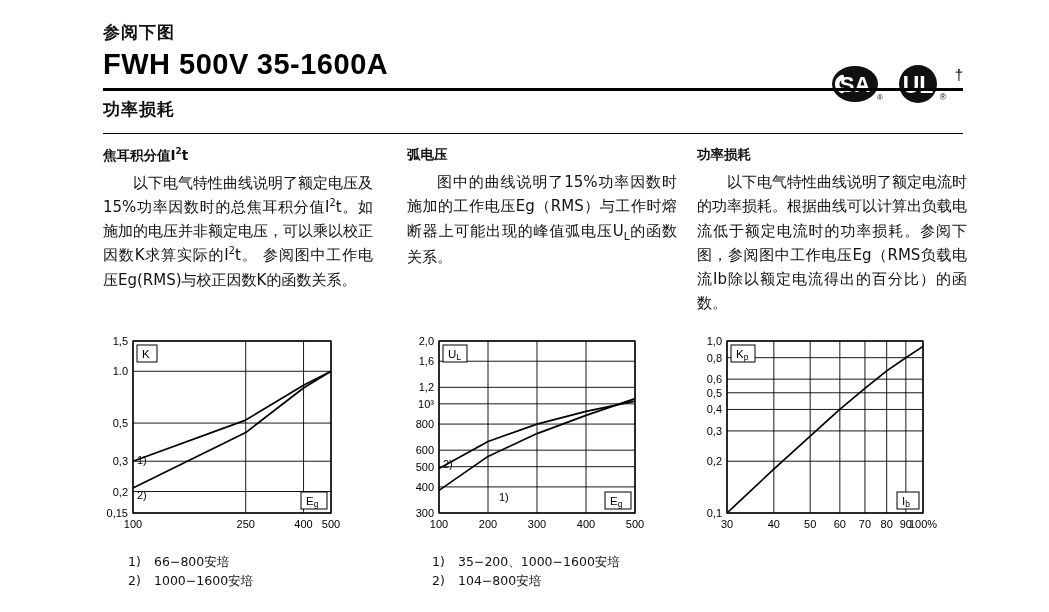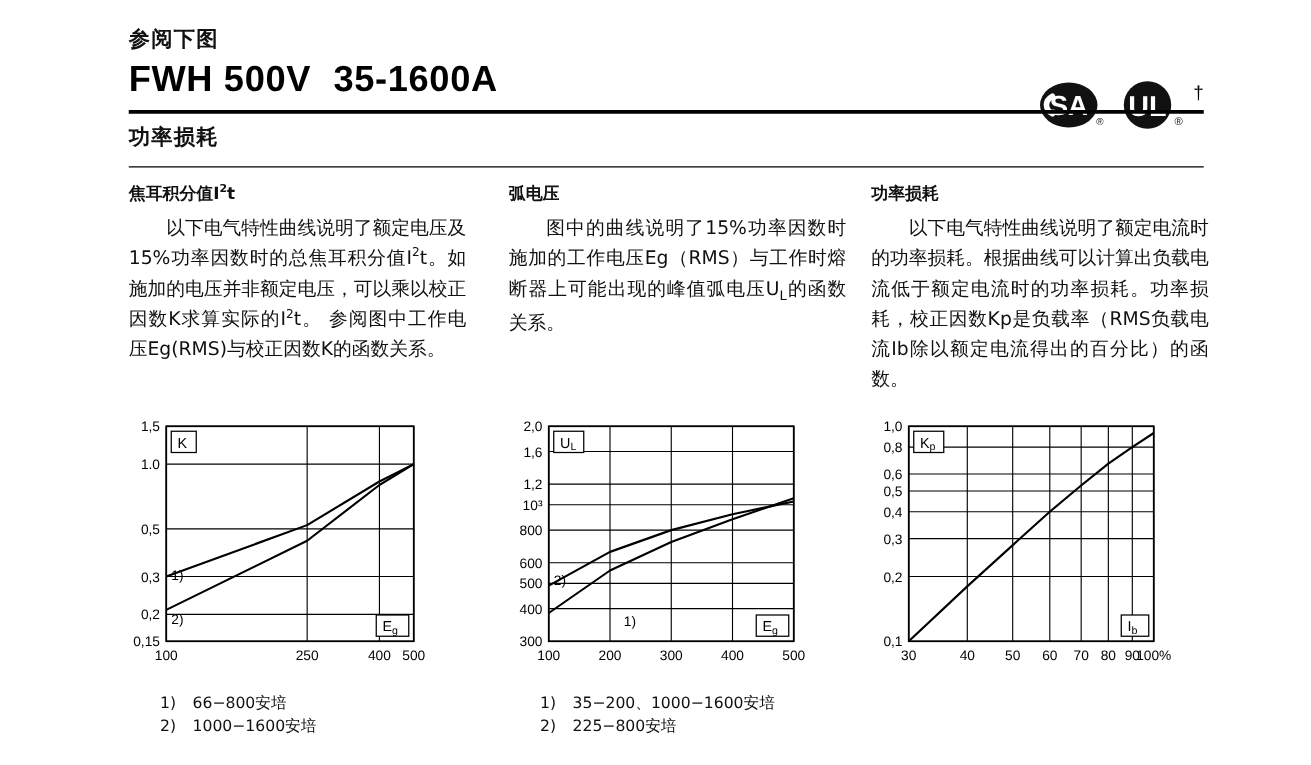--- a/index.html
+++ b/index.html
@@ -39,21 +39,21 @@
   }
   .model-line {
     font-family: "Liberation Sans", sans-serif;
     font-size: 29px;
     font-weight: bold;
     letter-spacing: 0.5px;
     margin-top: 6px;
     color: #000;
   }
   .model-line .amps {
-    margin-left: 18px;
+    margin-left: 8px;
   }
 
   
   .cert-marks {
     position: absolute;
     right: 0;
     top: 6px;
     display: flex;
     align-items: center;
     gap: 10px;
@@ -211,21 +211,21 @@
     <div class="col-head">
       <span>弧电压</span>
     </div>
     <div class="col-body" id="body-2">图中的曲线说明了15%功率因数时施加的工作电压Eg（RMS）与工作时熔断器上可能出现的峰值弧电压U<span class="sub">L</span>的函数关系。</div>
   </div>
 
   <div class="col col-3">
     <div class="col-head">
       <span>功率损耗</span>
     </div>
-    <div class="col-body" id="body-3">以下电气特性曲线说明了额定电流时的功率损耗。根据曲线可以计算出负载电流低于额定电流时的功率损耗。功率损耗，校正因数Kp是负载率（RMS负载电流Ib除以额定电流得出的百分比）的函数。</div>
+    <div class="col-body" id="body-3">以下电气特性曲线说明了额定电流时的功率损耗。根据曲线可以计算出负载电流低于额定电流时的功率损耗。参阅下图，参阅图中工作电压Eg（RMS负载电流Ib除以额定电流得出的百分比）的函数。</div>
   </div>
 
   <div class="chart-wrap chart-1">
     <svg id="svg-chart-1" width="270" height="205" viewBox="0 0 270 205">
         <line x1="30" y1="8" x2="30" y2="180" stroke="#000" stroke-width="0.9"></line>
         <line x1="142.72604150146816" y1="8" x2="142.72604150146816" y2="180" stroke="#000" stroke-width="0.9"></line>
         <line x1="200.54791699706368" y1="8" x2="200.54791699706368" y2="180" stroke="#000" stroke-width="0.9"></line>
         <line x1="228" y1="8" x2="228" y2="180" stroke="#000" stroke-width="0.9"></line>
         <line x1="30" y1="8" x2="228" y2="8" stroke="#000" stroke-width="0.9"></line>
         <line x1="30" y1="38.28769655757716" x2="228" y2="38.28769655757716" stroke="#000" stroke-width="0.9"></line>
@@ -295,21 +295,21 @@
         <rect x="198" y="159" width="26" height="17" fill="#fff" stroke="#000" stroke-width="1"></rect>
         <text x="203" y="172" font-size="11.5" fill="#000"><tspan>E</tspan><tspan font-size="8.5" dy="2">g</tspan></text>
         <path d="M32.0 157.4 L81.0 123.4 L130.0 100.6 L179.0 82.4 L228.0 65.6 " fill="none" stroke="#000" stroke-width="1.7" stroke-linejoin="round"></path>
         <path d="M32.0 135.5 L81.0 108.5 L130.0 91.1 L179.0 78.4 L228.0 68.2 " fill="none" stroke="#000" stroke-width="1.7" stroke-linejoin="round"></path>
         <text x="92" y="168" font-size="11" fill="#000">1)</text>
         <text x="36" y="135" font-size="11" fill="#000">2)</text>
       </svg>
   </div>
   <div class="chart-notes notes-2">
     <div><span class="note-num">1)</span><span>35−200、1000−1600安培</span></div>
-    <div><span class="note-num">2)</span><span>225−800安培</span></div>
+    <div><span class="note-num">2)</span><span>104−800安培</span></div>
   </div>
 
   <div class="chart-wrap chart-3">
     <svg id="svg-chart-3" width="250" height="205" viewBox="0 0 250 205">
         <line x1="30" y1="8" x2="30" y2="180" stroke="#000" stroke-width="0.9"></line>
         <line x1="76.83302313636361" y1="8" x2="76.83302313636361" y2="180" stroke="#000" stroke-width="0.9"></line>
         <line x1="113.15953807128477" y1="8" x2="113.15953807128477" y2="180" stroke="#000" stroke-width="0.9"></line>
         <line x1="142.84046192871523" y1="8" x2="142.84046192871523" y2="180" stroke="#000" stroke-width="0.9"></line>
         <line x1="167.93532548176552" y1="8" x2="167.93532548176552" y2="180" stroke="#000" stroke-width="0.9"></line>
         <line x1="189.67348506507875" y1="8" x2="189.67348506507875" y2="180" stroke="#000" stroke-width="0.9"></line>

